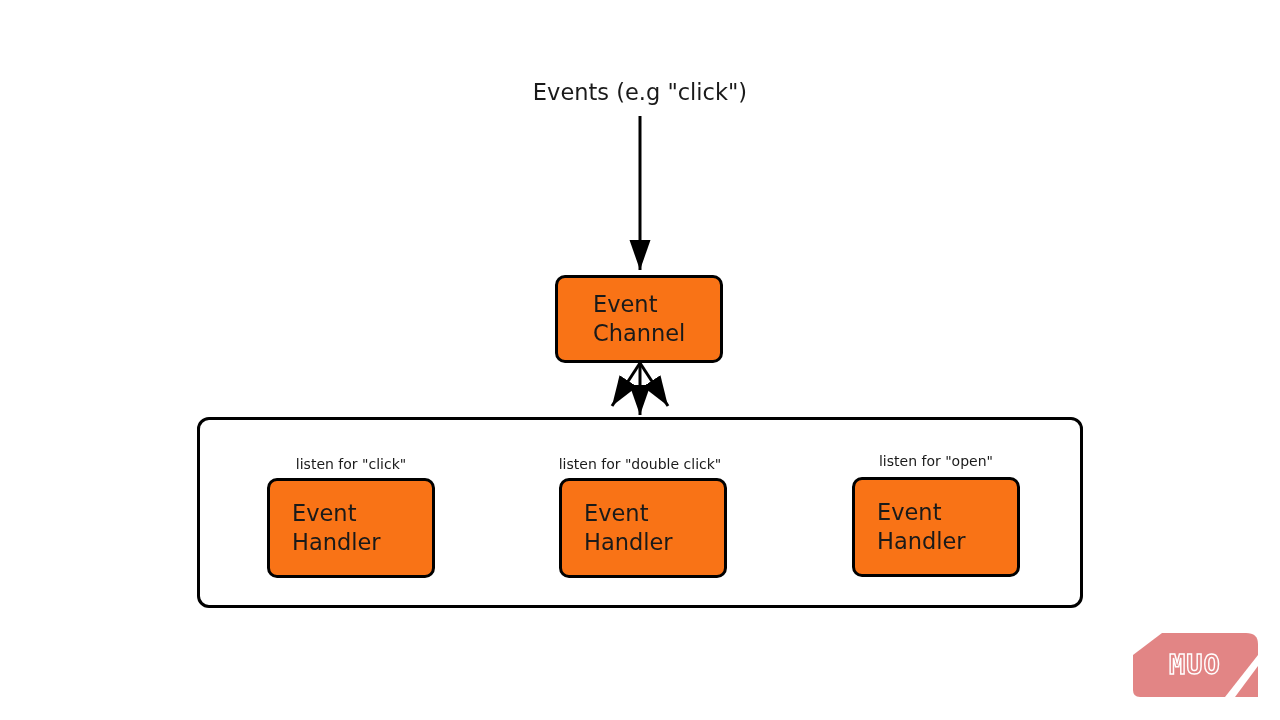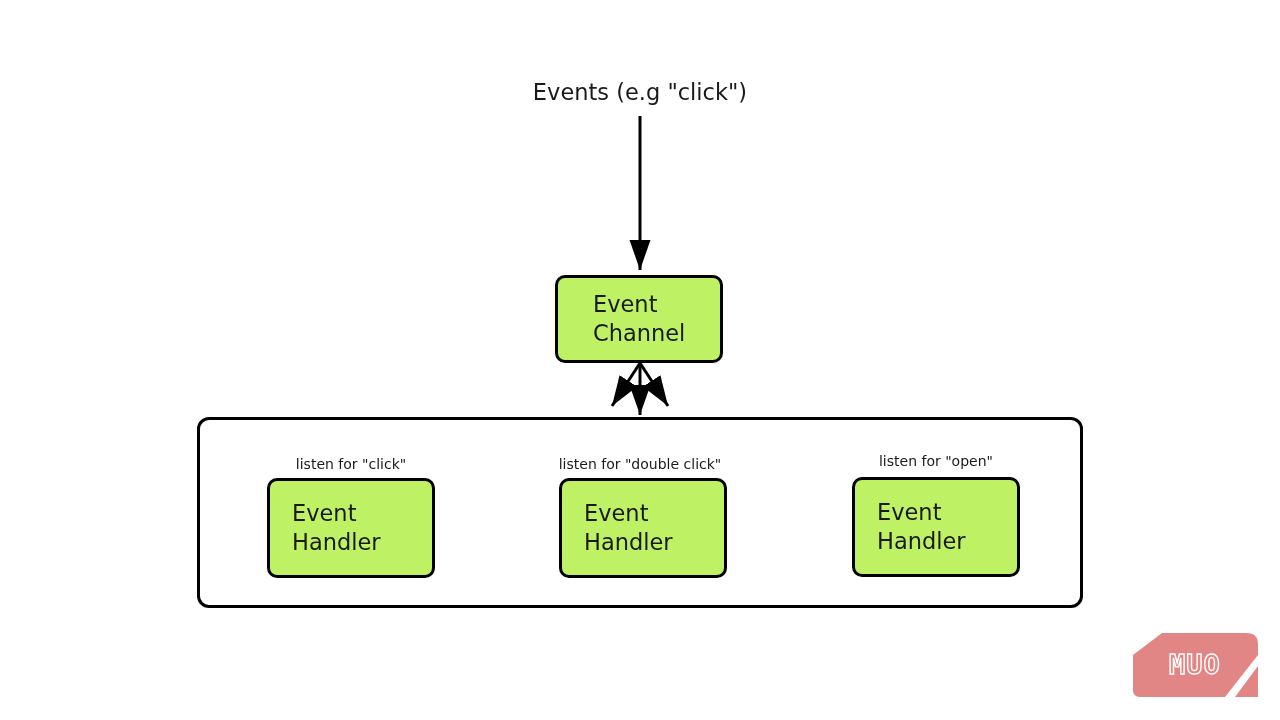--- a/index.html
+++ b/index.html
@@ -31,21 +31,21 @@
     top: 0;
     width: 1280px;
     height: 720px;
     pointer-events: none;
   }
   .node {
     position: absolute;
     box-sizing: border-box;
     border: 3px solid #000000;
     border-radius: 10px;
-    background: #bef264;
+    background: #f97316;
     display: flex;
     align-items: center;
   }
   .node span {
     white-space: pre-line;
     font-size: 22.5px;
     line-height: 29px;
     color: #1a1a1a;
   }
   .channel-box {

